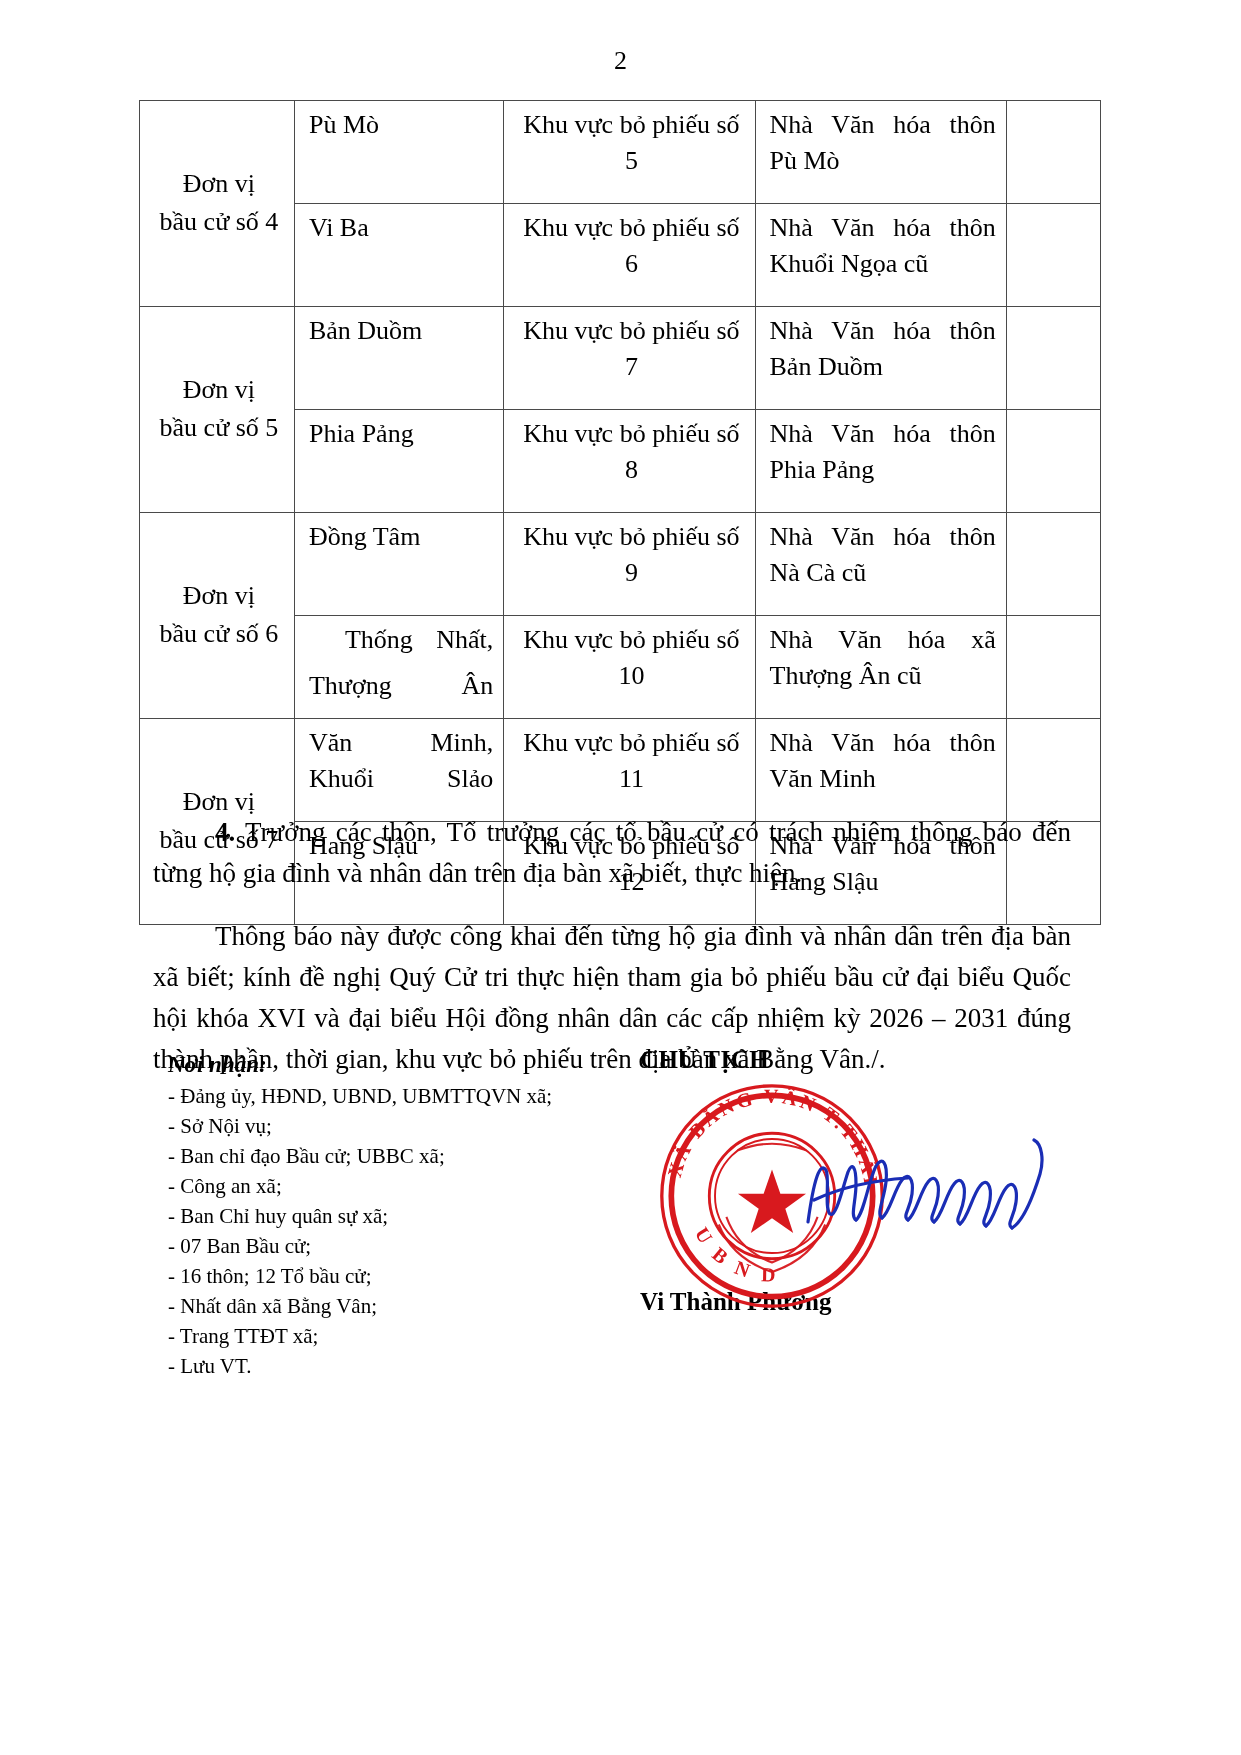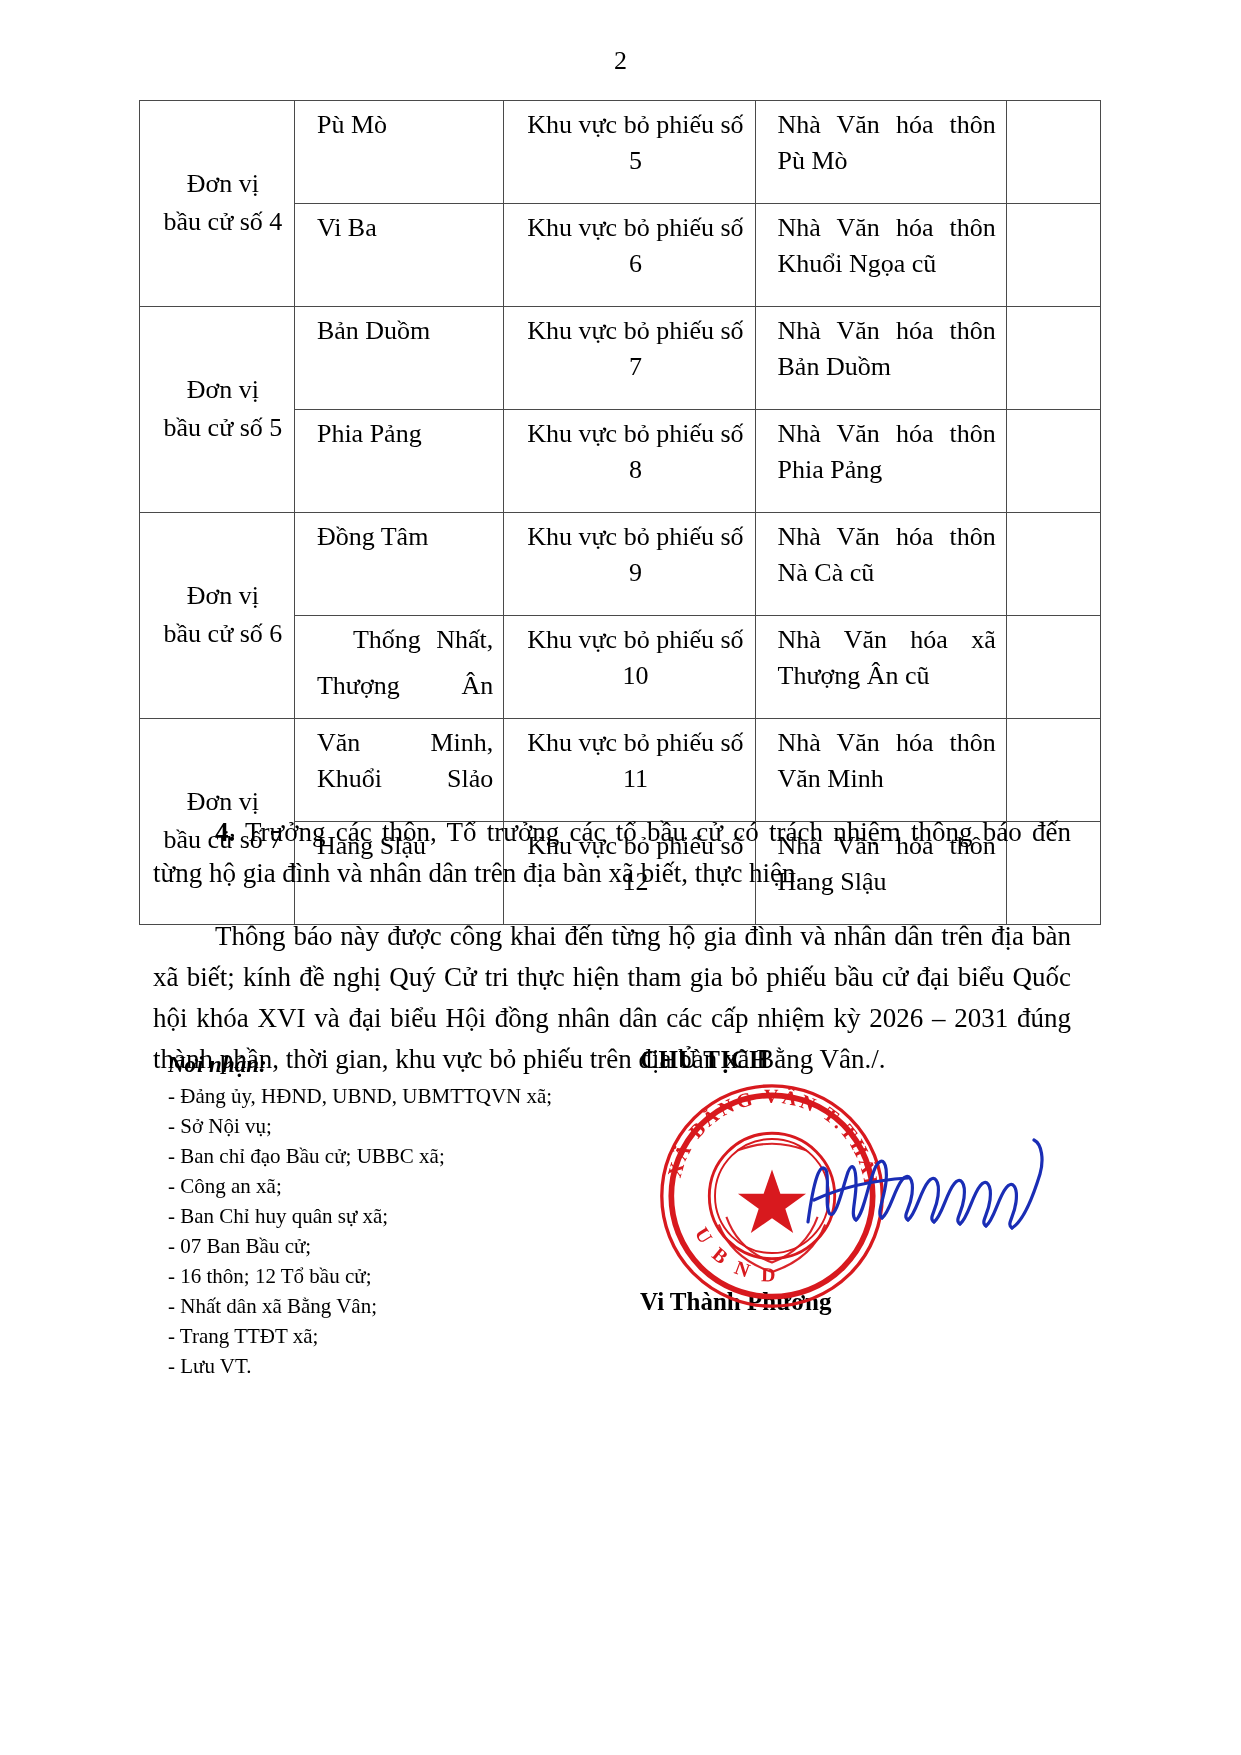--- a/index.html
+++ b/index.html
@@ -37,21 +37,21 @@
     left: 139px;
     top: 100px;
     width: 962px;
     border-collapse: collapse;
     table-layout: fixed;
   }
   .vote-table td {
     border: 1.5px solid #4a4a4a;
     font-size: 26px;
     line-height: 36px;
-    padding: 6px 10px 8px 22px;
+    padding: 6px 10px 8px 14px;
     vertical-align: top;
   }
   .col-unit   { width: 148px; }
   .col-vill   { width: 200px; }
   .col-area   { width: 240px; }
   .col-place  { width: 240px; }
   .col-note   { width: 90px;  }
 
   td.unit-cell {
     text-align: center;

